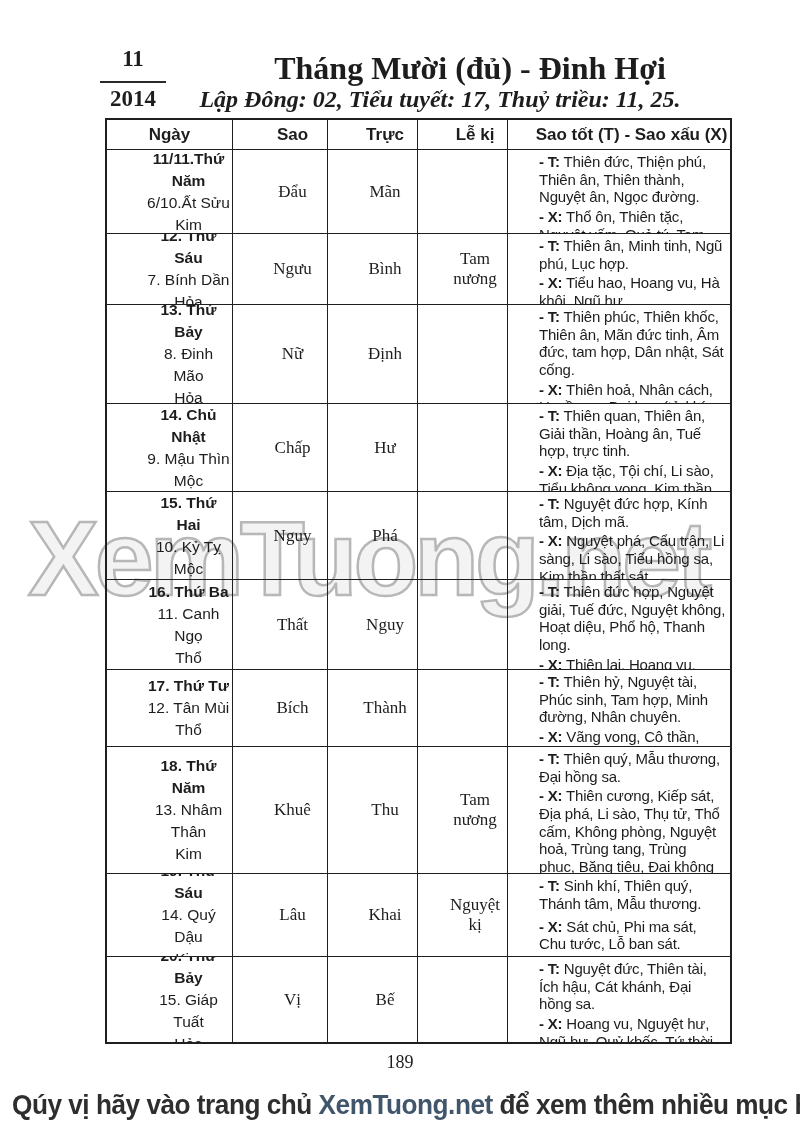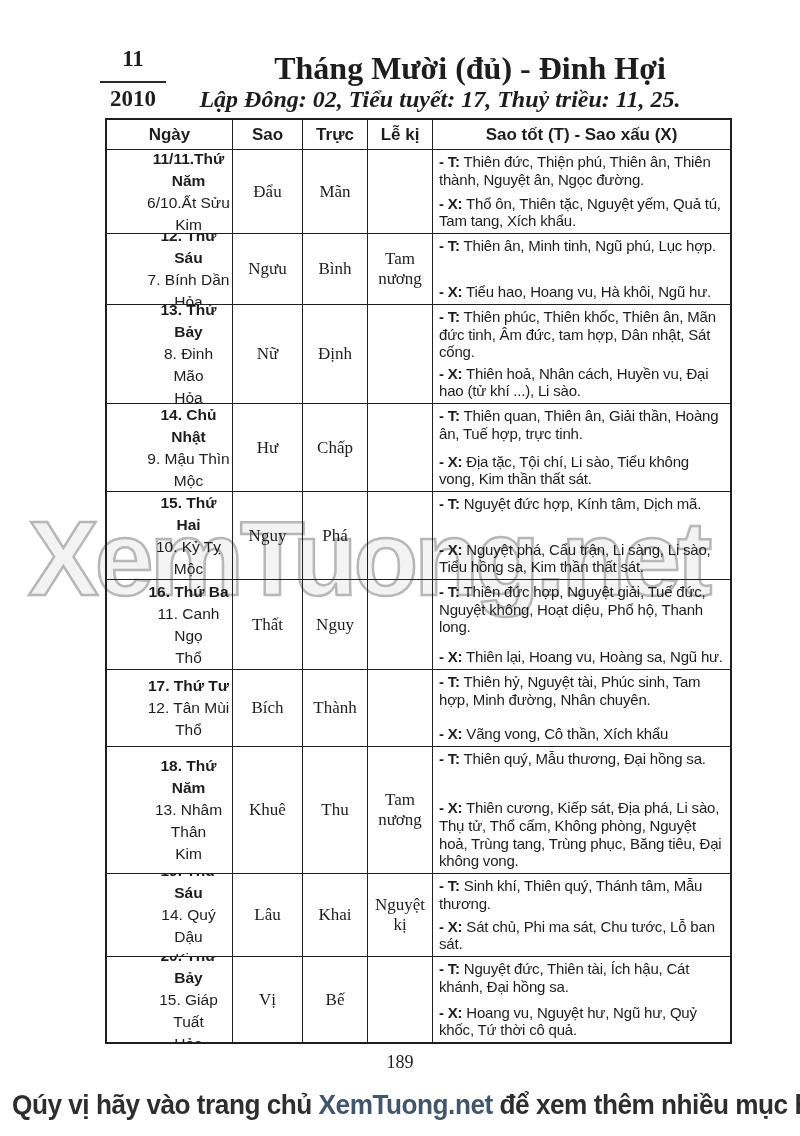--- a/index.html
+++ b/index.html
@@ -27,21 +27,21 @@
   .monthyear .y{display:block;}
   .title{left:210px;top:50px;width:520px;text-align:center;
     font-family:"Liberation Serif",serif;font-weight:bold;font-size:32px;}
   .subtitle{left:150px;top:86px;width:580px;text-align:center;
     font-family:"Liberation Serif",serif;font-style:italic;font-weight:bold;font-size:24px;}
 
   
   .cal{position:absolute;left:105px;top:118px;width:627px;z-index:2;
     border:2px solid #1f1f1f;background:transparent;box-sizing:border-box;}
   .t-row{display:grid;grid-template-columns:126px 70px 65px 65px 1fr;
-    border-bottom:1.5px solid #1f1f1f;box-sizing:border-box;overflow:hidden;}
+    border-bottom:1.5px solid #1f1f1f;box-sizing:border-box;overflow:hidden;gap:25px;}
   #rows .t-row:last-child{border-bottom:none;}
   .cell{border-right:1.5px solid #1f1f1f;box-sizing:border-box;
     display:flex;flex-direction:column;justify-content:center;align-items:center;
     text-align:center;padding:1px 2px;overflow:hidden;}
   .cell:last-child{border-right:none;}
   .t-head{height:30px;font-weight:bold;font-size:17px;}
   .t-head .cell{justify-content:center;}
   
   #rows .t-row:nth-child(1){height:84px;}
   #rows .t-row:nth-child(2){height:71px;}
@@ -72,21 +72,21 @@
 </style>
 </head>
 <body>
 
 <div class="page">
 
   <div class="watermark">XemTuong.net</div>
 
   <div class="hdr monthyear">
     <span class="m">11</span>
-    <span class="y">2010</span>
+    <span class="y">2014</span>
   </div>
 
   <div class="hdr title">Tháng Mười (đủ) - Đinh Hợi</div>
   <div class="hdr subtitle">Lập Đông: 02, Tiểu tuyết: 17, Thuỷ triều: 11, 25.</div>
 
   <div class="cal">
     <div class="t-row t-head">
       <div class="cell">Ngày</div>
       <div class="cell">Sao</div>
       <div class="cell">Trực</div>
@@ -138,22 +138,22 @@
         <p><span class="lbl">- X:</span> <span>Thiên hoả, Nhân cách, Huyền vu, Đại hao (tử khí ...), Li sào.</span></p>
       </div>
     </div>
 
     <div class="t-row">
       <div class="cell c-day">
         <div class="d1">14. Chủ Nhật</div>
         <div class="d2">9. Mậu Thìn</div>
         <div class="d3">Mộc</div>
       </div>
+      <div class="cell c-mid">Chấp</div>
       <div class="cell c-mid">Hư</div>
-      <div class="cell c-mid">Chấp</div>
       <div class="cell c-mid"></div>
       <div class="cell c-tx">
         <p><span class="lbl">- T:</span> <span>Thiên quan, Thiên ân, Giải thần, Hoàng ân, Tuế hợp, trực tinh.</span></p>
         <p><span class="lbl">- X:</span> <span>Địa tặc, Tội chí, Li sào, Tiểu không vong, Kim thần thất sát.</span></p>
       </div>
     </div>
 
     <div class="t-row">
       <div class="cell c-day">
         <div class="d1">15. Thứ Hai</div>

